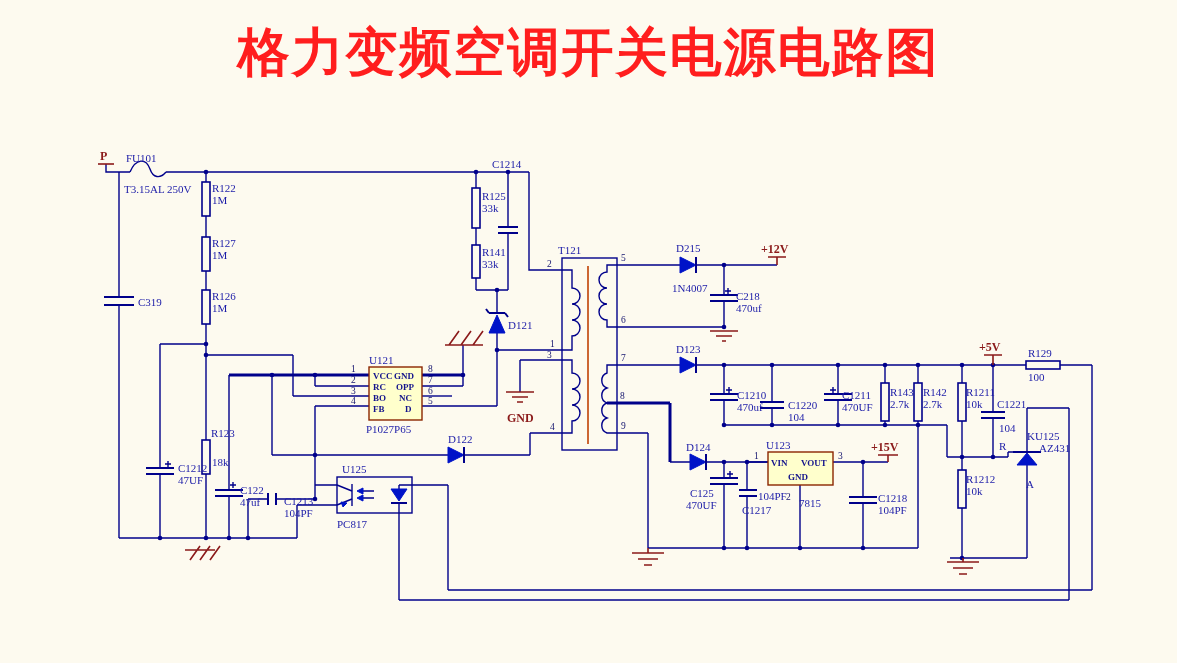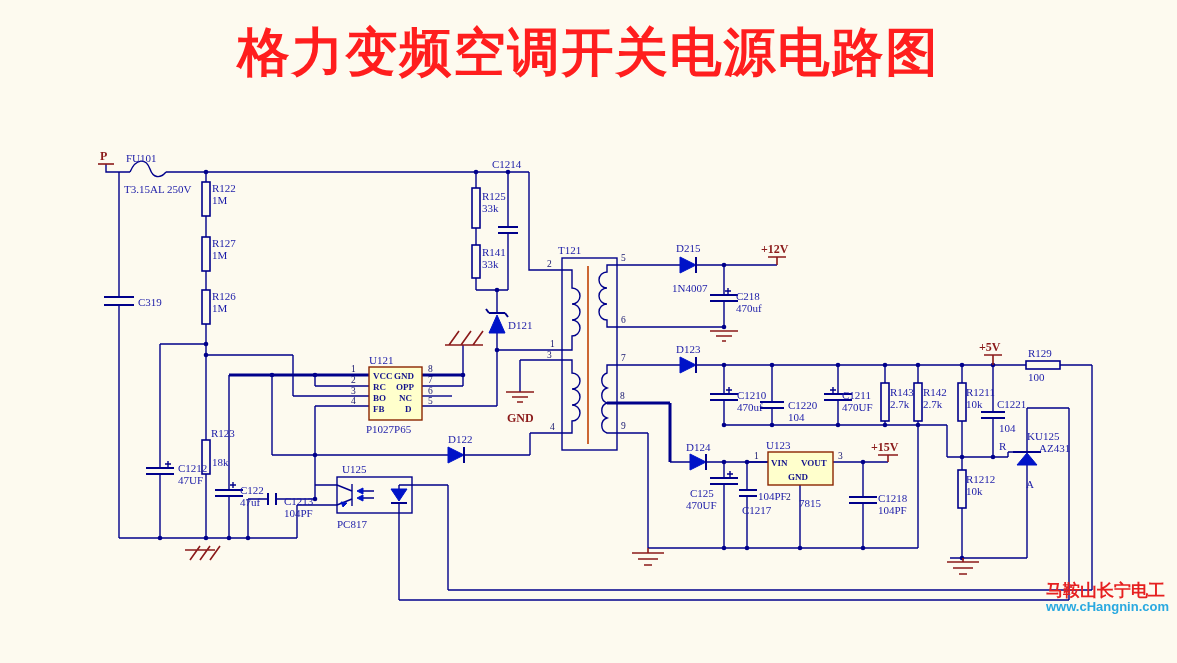--- a/index.html
+++ b/index.html
@@ -408,18 +408,14 @@
       <path class="red" d="M963,558 V562 M947,562 H979 M953,568 H973 M959,574 H967"></path>
     </g>
     <g>
       <path class="red" d="M445,345 H483 M449,345 L459,331 M461,345 L471,331 M473,345 L483,331"></path>
     </g>
     <g>
       <path class="red" d="M185,550 H215 M190,560 L200,546 M200,560 L210,546 M210,560 L220,546"></path>
     </g>
   </svg>
 
-  <div class="watermark">
-    <div class="wm-company">马鞍山长宁电工</div>
-    <div class="wm-url">www.cHangnin.com</div>
-  </div>
 
 </div>
 
 </body></html>

